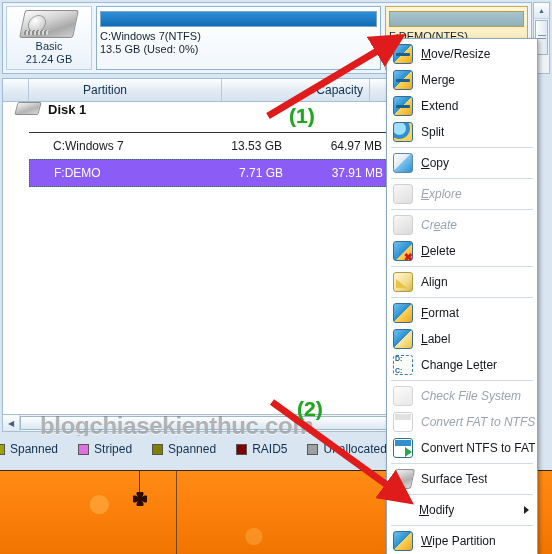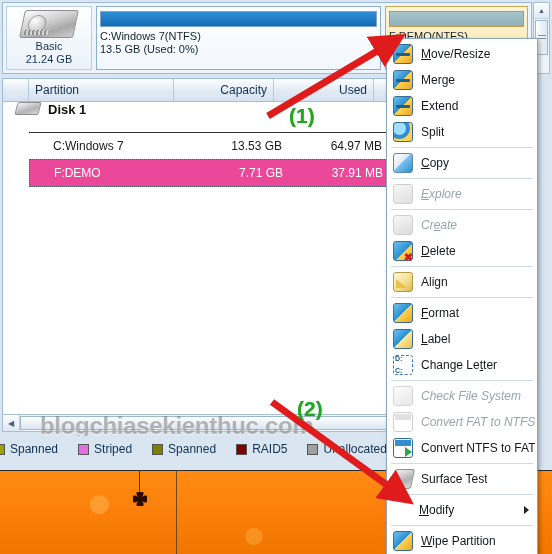--- a/index.html
+++ b/index.html
@@ -130,21 +130,21 @@
 
   
   .listview{
     position:absolute;left:2px;top:78px;width:530px;height:340px;
     background:#ffffff;border:1px solid #9dbbd8;box-sizing:border-box;
   }
   .lv-header{
     display:flex;height:22px;
     background:linear-gradient(180deg,#fdfefe 0%,#e3ecf5 50%,#d5e2ef 100%);
     border-bottom:1px solid #a7bed2;
-    font-size:12px;color:#12314f;
+    font-size:12px;color:#12314f;gap:48px;
   }
   .lv-header .col{
     display:flex;align-items:center;
     border-right:1px solid #b6c9da;
     box-sizing:border-box;padding:0 6px;
     overflow:hidden;white-space:nowrap;
   }
   .lv-header .spacer{width:26px;flex:0 0 26px;}
   .col-part{flex:0 0 145px;}
   .col-cap{flex:0 0 100px;justify-content:flex-end;}
@@ -165,21 +165,21 @@
   .lv-row{
     display:flex;align-items:center;height:26px;font-size:12px;color:#1a1a1a;padding-left:16px;
   }
   .lv-row .c{box-sizing:border-box;padding:0 8px;overflow:hidden;white-space:nowrap;}
   .lv-row .c-ind{flex:0 0 26px;}
   .lv-row .c-part{flex:0 0 145px;}
   .lv-row .c-cap{flex:0 0 100px;text-align:right;}
   .lv-row .c-used{flex:0 0 100px;text-align:right;}
   .lv-row .c-tail{flex:1 1 auto;}
   .lv-row.selected{
-    background:#ec4899;color:#ffffff;
+    background:#8b5cf6;color:#ffffff;
     border:1px dotted #4a5f7d;
     margin-left:26px;margin-right:12px;
     outline:none;
   }
 
   
   .hscroll{
     position:absolute;left:2px;top:414px;width:530px;height:18px;
     background:#eef3f8;border:1px solid #a8bed2;box-sizing:border-box;display:flex;
   }

